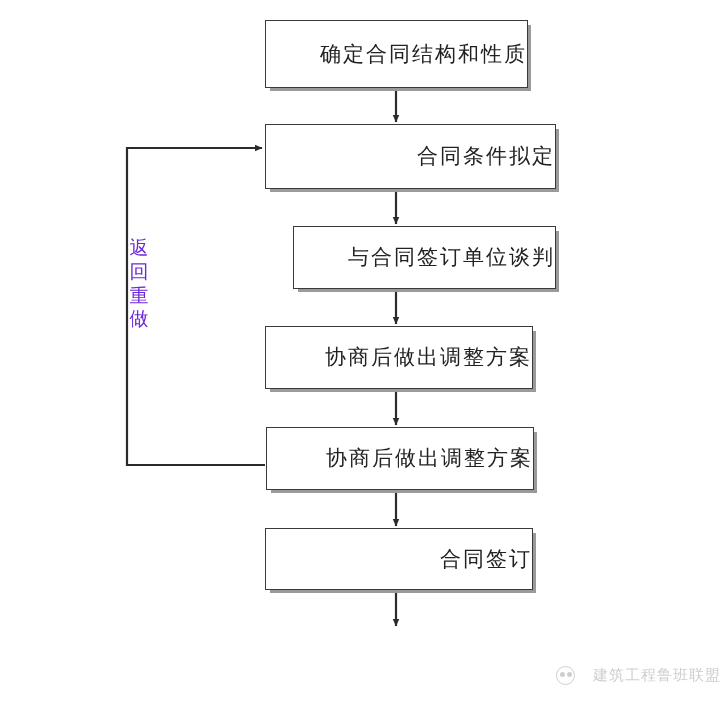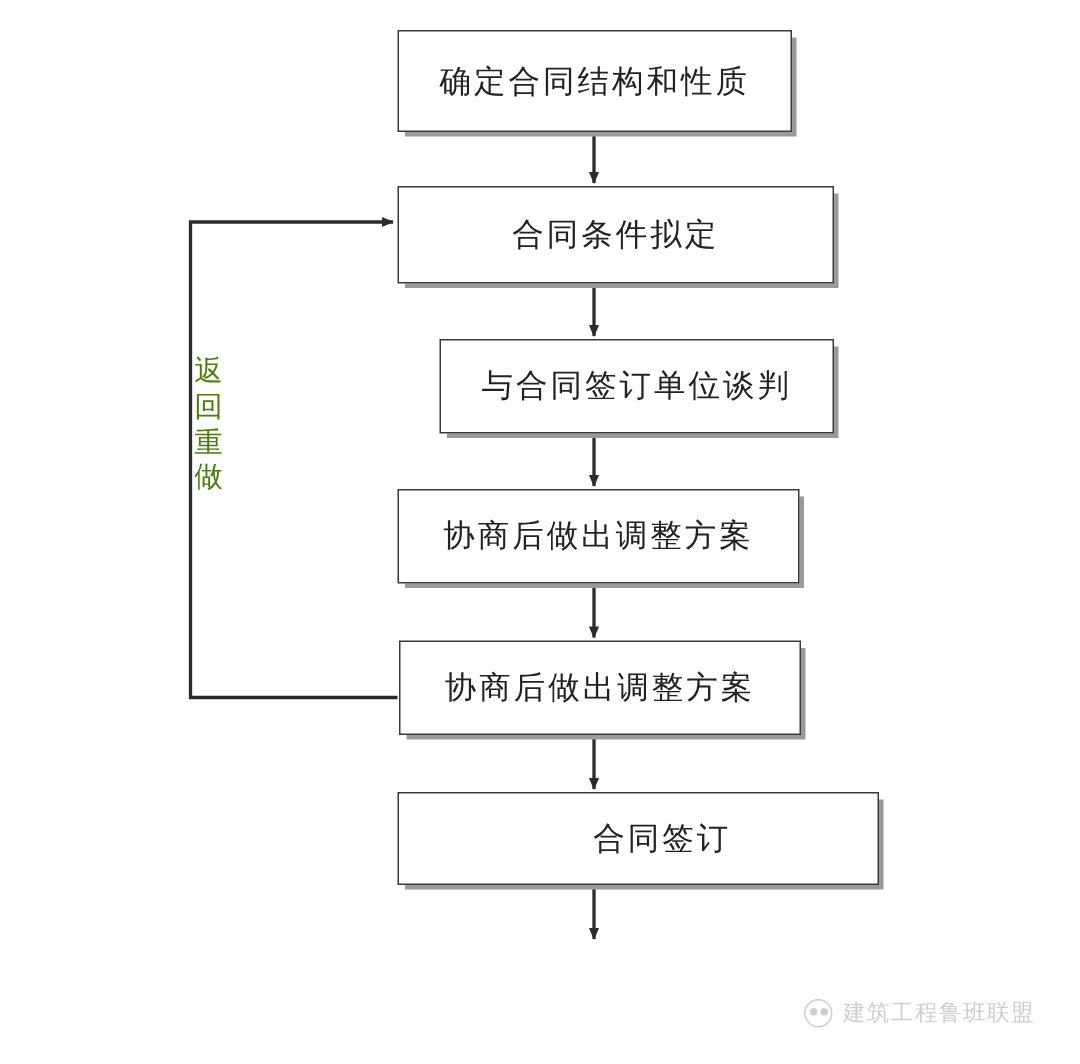--- a/index.html
+++ b/index.html
@@ -26,21 +26,21 @@
 
   
   .node {
     position: absolute;
     box-sizing: border-box;
     background: #ffffff;
     border: 1.6px solid #3a3a3a;
     box-shadow: 4px 4px 0 -1px #9a9a9a;
     display: flex;
     align-items: center;
-    justify-content: center;
+    justify-content: flex-end;
   }
   .node-label {
     font-size: 21px;
     line-height: 1;
     letter-spacing: 2px;
     color: #222222;
     white-space: nowrap;
     font-family: "DejaVu Serif", "Liberation Serif", serif;
   }
 
@@ -57,33 +57,33 @@
   
   #loop-label {
     position: absolute;
     left: 122px;
     top: 236px;
     width: 34px;
     text-align: center;
     font-size: 19px;
     line-height: 1.25;
     letter-spacing: 0px;
-    color: #4d7c0f;
+    color: #6d28d9;
     font-family: "DejaVu Serif", "Liberation Serif", serif;
     word-break: break-all;
   }
 
   
   #watermark {
     position: absolute;
-    left: 536px;
+    left: 556px;
     top: 666px;
     display: flex;
     align-items: center;
-    gap: 7px;
+    gap: 18px;
     opacity: 0.42;
     text-align: right;
   }
   #watermark .wm-logo {
     width: 17px;
     height: 17px;
     border-radius: 50%;
     border: 1.4px solid #8c8c8c;
     position: relative;
     flex: none;
@@ -165,21 +165,21 @@
   </div>
 
   <div class="node" style="left:265px; top:326px; width:268px; height:63px;">
     <span class="node-label">协商后做出调整方案</span>
   </div>
 
   <div class="node" style="left:266px; top:427px; width:268px; height:63px;">
     <span class="node-label">协商后做出调整方案</span>
   </div>
 
-  <div class="node" style="left:265px; top:528px; width:321px; height:62px;padding-left:32px;">
+  <div class="node" style="left:265px; top:528px; width:268px; height:62px;padding-left:32px;">
     <span class="node-label">合同签订</span>
   </div>
 
 
   <div id="loop-label">返回重做</div>
 
   <div id="watermark">
     <span class="wm-logo"></span>
     <span class="wm-text">建筑工程鲁班联盟</span>
   </div>

